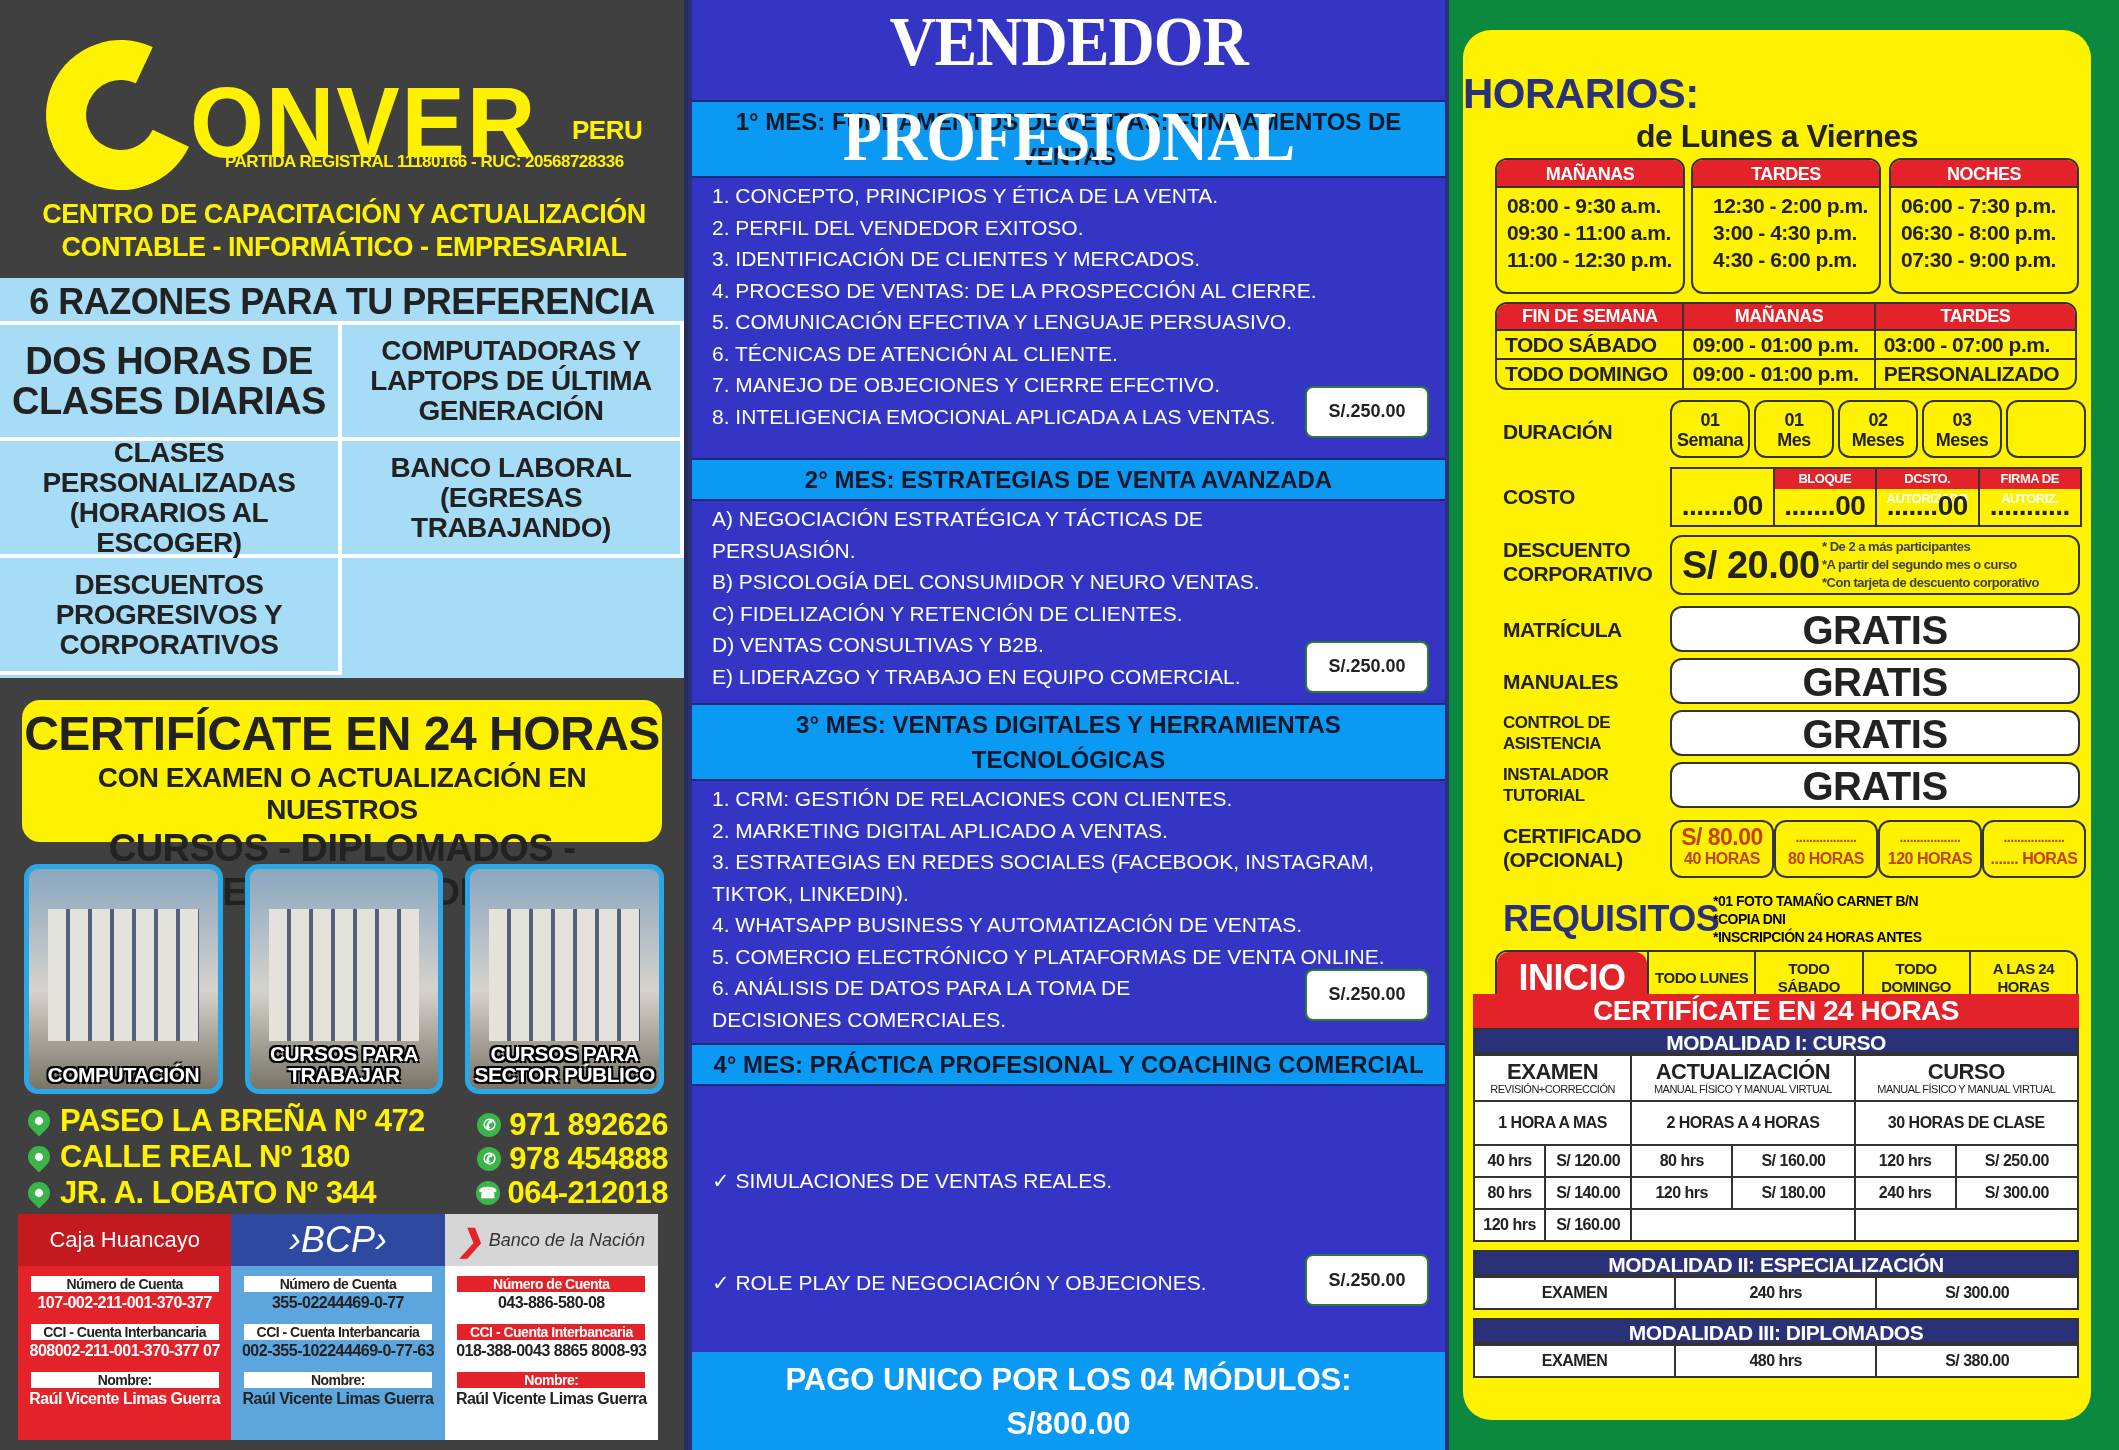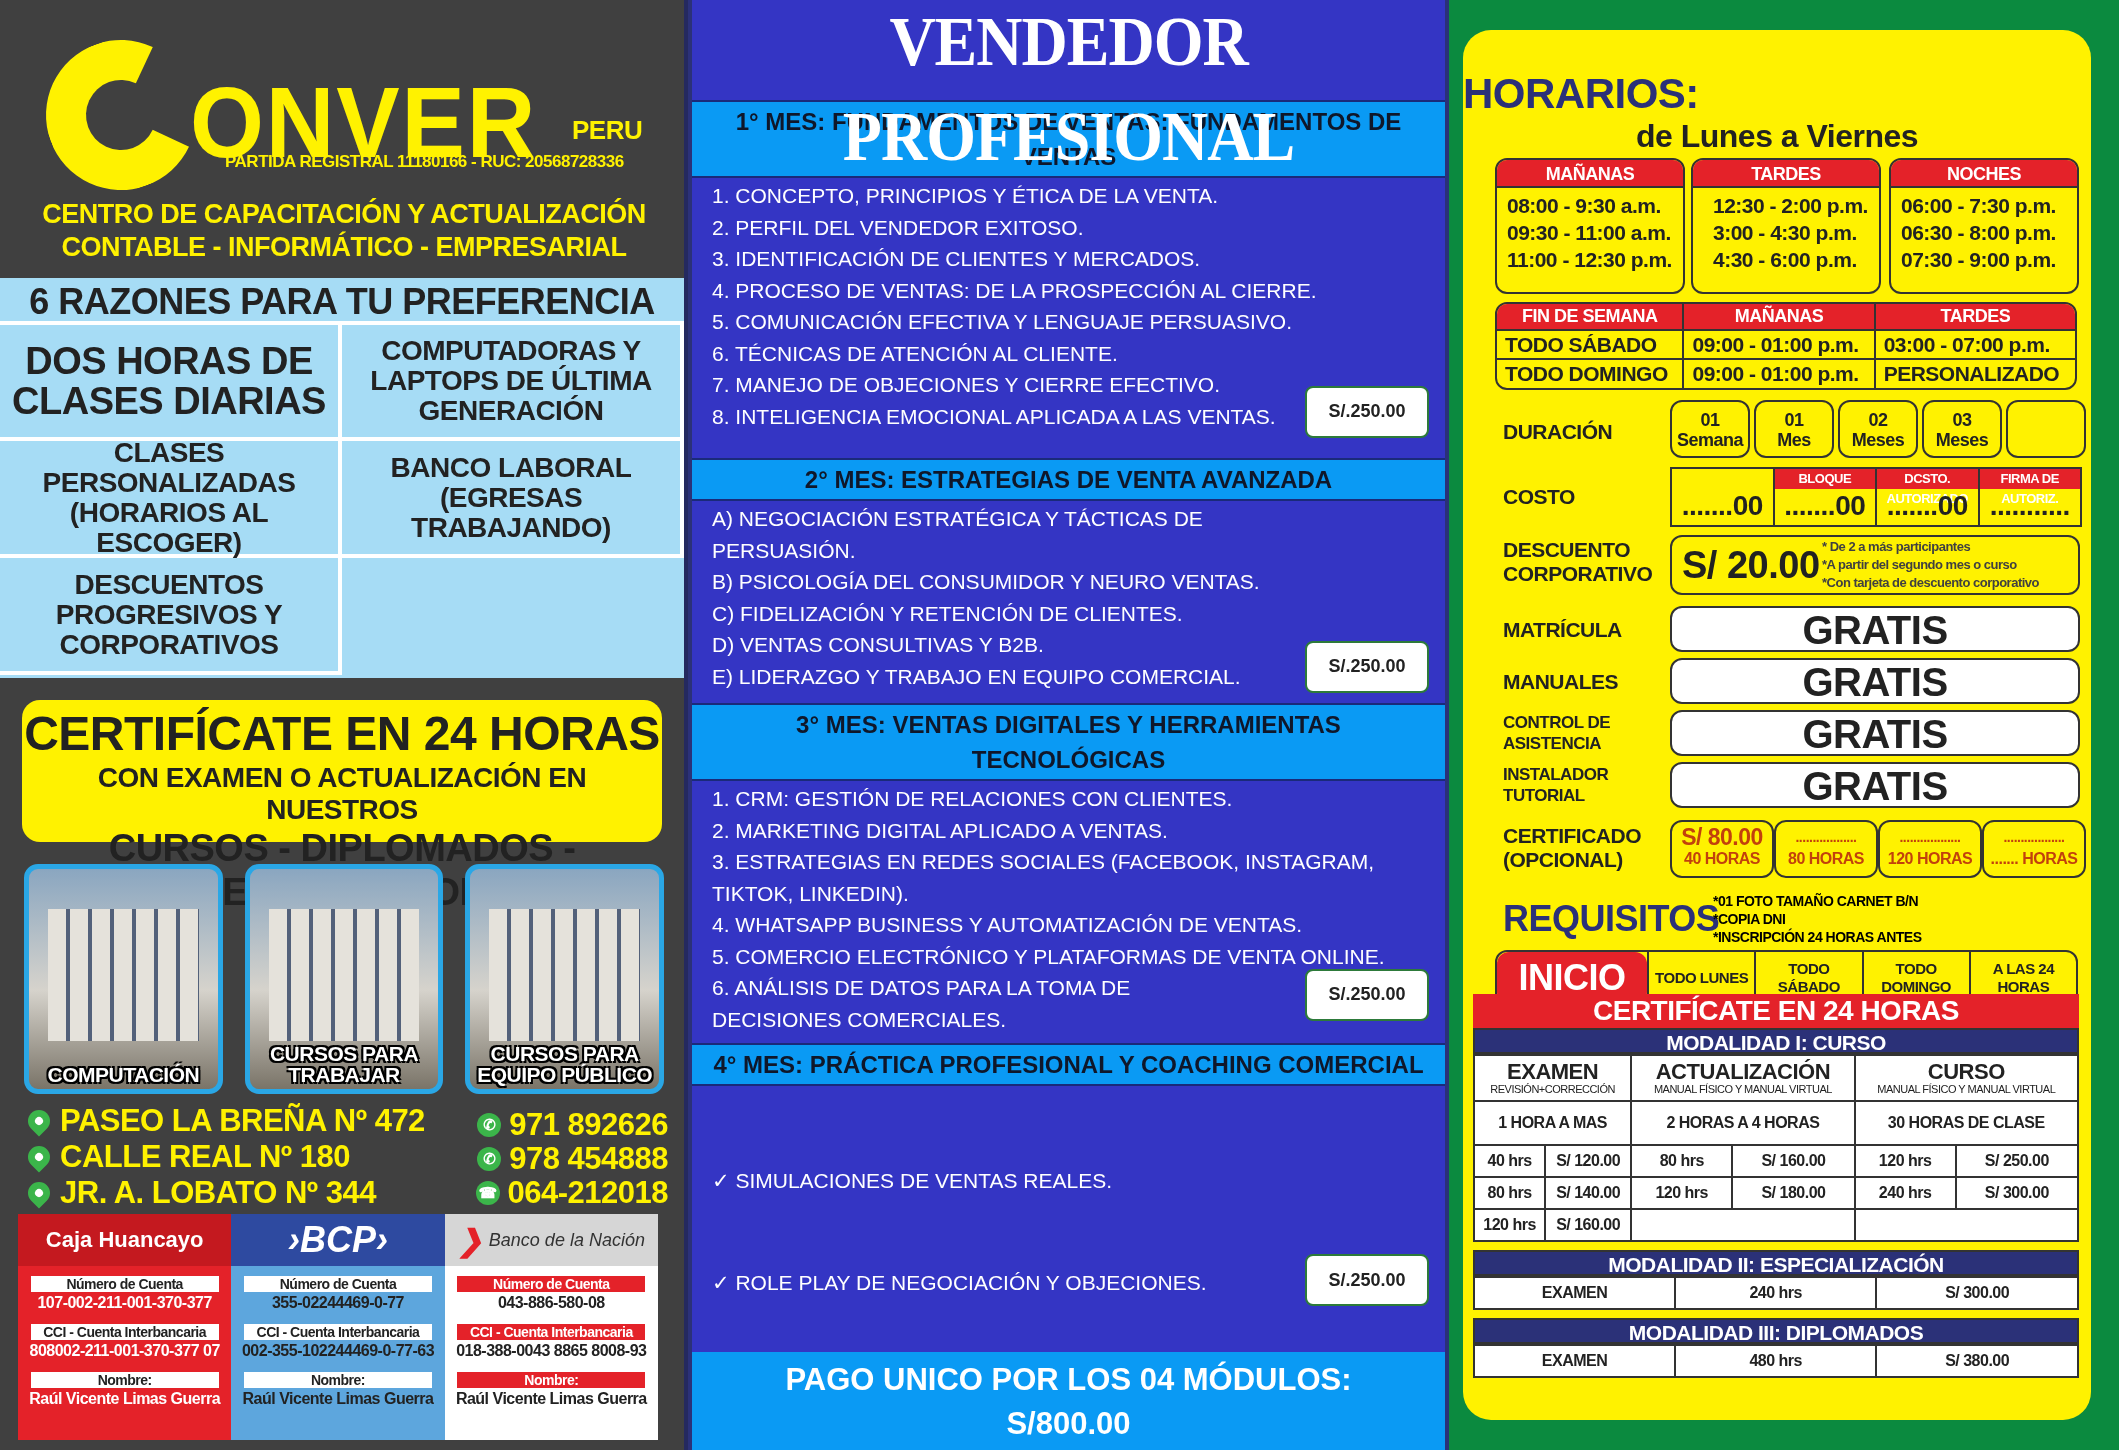--- a/index.html
+++ b/index.html
@@ -28,21 +28,21 @@
 .photo .bldg{position:absolute;left:10%;top:18%;width:80%;height:60%;background:repeating-linear-gradient(90deg,#e5e2db 0 18px,#53617a 18px 22px)}
 .photo .cap{position:absolute;left:0;right:0;bottom:4px;text-align:center;color:#fff;font-weight:bold;font-size:21px;line-height:21px;text-shadow:-2px -2px 0 #000,2px -2px 0 #000,-2px 2px 0 #000,2px 2px 0 #000}
 .contacts{position:absolute;left:28px;top:1104px;width:640px;height:110px}
 .addr{position:absolute;left:0;display:flex;align-items:center;color:#fff200;font-size:31px;font-weight:bold;height:34px}
 .phone{position:absolute;right:0;display:flex;align-items:center;color:#fff200;font-size:31px;font-weight:bold;height:34px}
 .pin{width:22px;height:22px;border-radius:50% 50% 50% 0;background:#3bb54a;transform:rotate(-45deg);margin-right:10px;position:relative}
 .pin::after{content:"";position:absolute;left:7px;top:7px;width:8px;height:8px;border-radius:50%;background:#fff}
 .waicon{width:24px;height:24px;border-radius:50%;background:#3bb54a;color:#fff;font-size:15px;display:flex;align-items:center;justify-content:center;margin-right:8px}
 .banks{position:absolute;left:18px;top:1214px;width:640px;height:226px;display:flex}
 .bank{flex:1;display:flex;flex-direction:column;align-items:center}
-.bank .head{height:52px;width:100%;display:flex;align-items:center;justify-content:center;font-weight:bold}
+.bank .head{height:52px;width:100%;display:flex;align-items:center;justify-content:center;font-weight:normal}
 .bank .lbl{width:188px;height:16px;margin-top:10px;font-size:14px;line-height:16px;text-align:center;font-weight:bold}
 .bank .val{font-size:16px;font-weight:bold;line-height:22px;white-space:nowrap}
 .b1{background:#e42229}.b1 .head{background:#c4191f;color:#fff;font-size:22px}.b1 .lbl{background:#fff;color:#222}.b1 .val{color:#fff}
 .b2{background:#5da6dd}.b2 .head{background:#2e4aa0;color:#fff;font-size:36px;font-style:italic}.b2 .lbl{background:#fff;color:#222}.b2 .val{color:#222}
 .b3{background:#fff}.b3 .head{background:#d6d6d6;color:#333;font-size:18px;font-style:italic;font-weight:normal}.b3 .lbl{background:#e42229;color:#fff}.b3 .val{color:#222}
 
 #mid{position:absolute;left:692px;top:0;width:753px;height:1450px;background:#3435c4}
 #mid .title{height:100px;text-align:center;color:#fff;font-family:"Liberation Serif",serif;font-weight:900;font-size:64px;line-height:86px;letter-spacing:-1px;transform:scaleY(1.1)}
 .mhead{background:#0a9af4;color:#0f172a;text-align:center;font-weight:bold;font-size:24px;line-height:35px;border-top:2px solid #1a2a7a;border-bottom:2px solid #1a2a7a;padding:2px 10px}
 .mbody{position:relative;color:#fff;font-size:21px;line-height:31.5px;padding:2px 20px}
@@ -122,21 +122,21 @@
     <div class="photo">
         <div class="bldg"></div>
         <div class="cap cond">COMPUTACIÓN</div>
       </div>
     <div class="photo">
         <div class="bldg"></div>
         <div class="cap cond">CURSOS PARA TRABAJAR</div>
       </div>
     <div class="photo">
         <div class="bldg"></div>
-        <div class="cap cond">CURSOS PARA EQUIPO PÚBLICO</div>
+        <div class="cap cond">CURSOS PARA SECTOR PÚBLICO</div>
       </div>
   </div>
   <div class="contacts">
     <div class="addr cond" style="top:0">
         <span class="pin"></span>
         <span>PASEO LA BREÑA Nº 472</span>
       </div>
     <div class="addr cond" style="top:36px">
         <span class="pin"></span>
         <span>CALLE REAL Nº 180</span>

